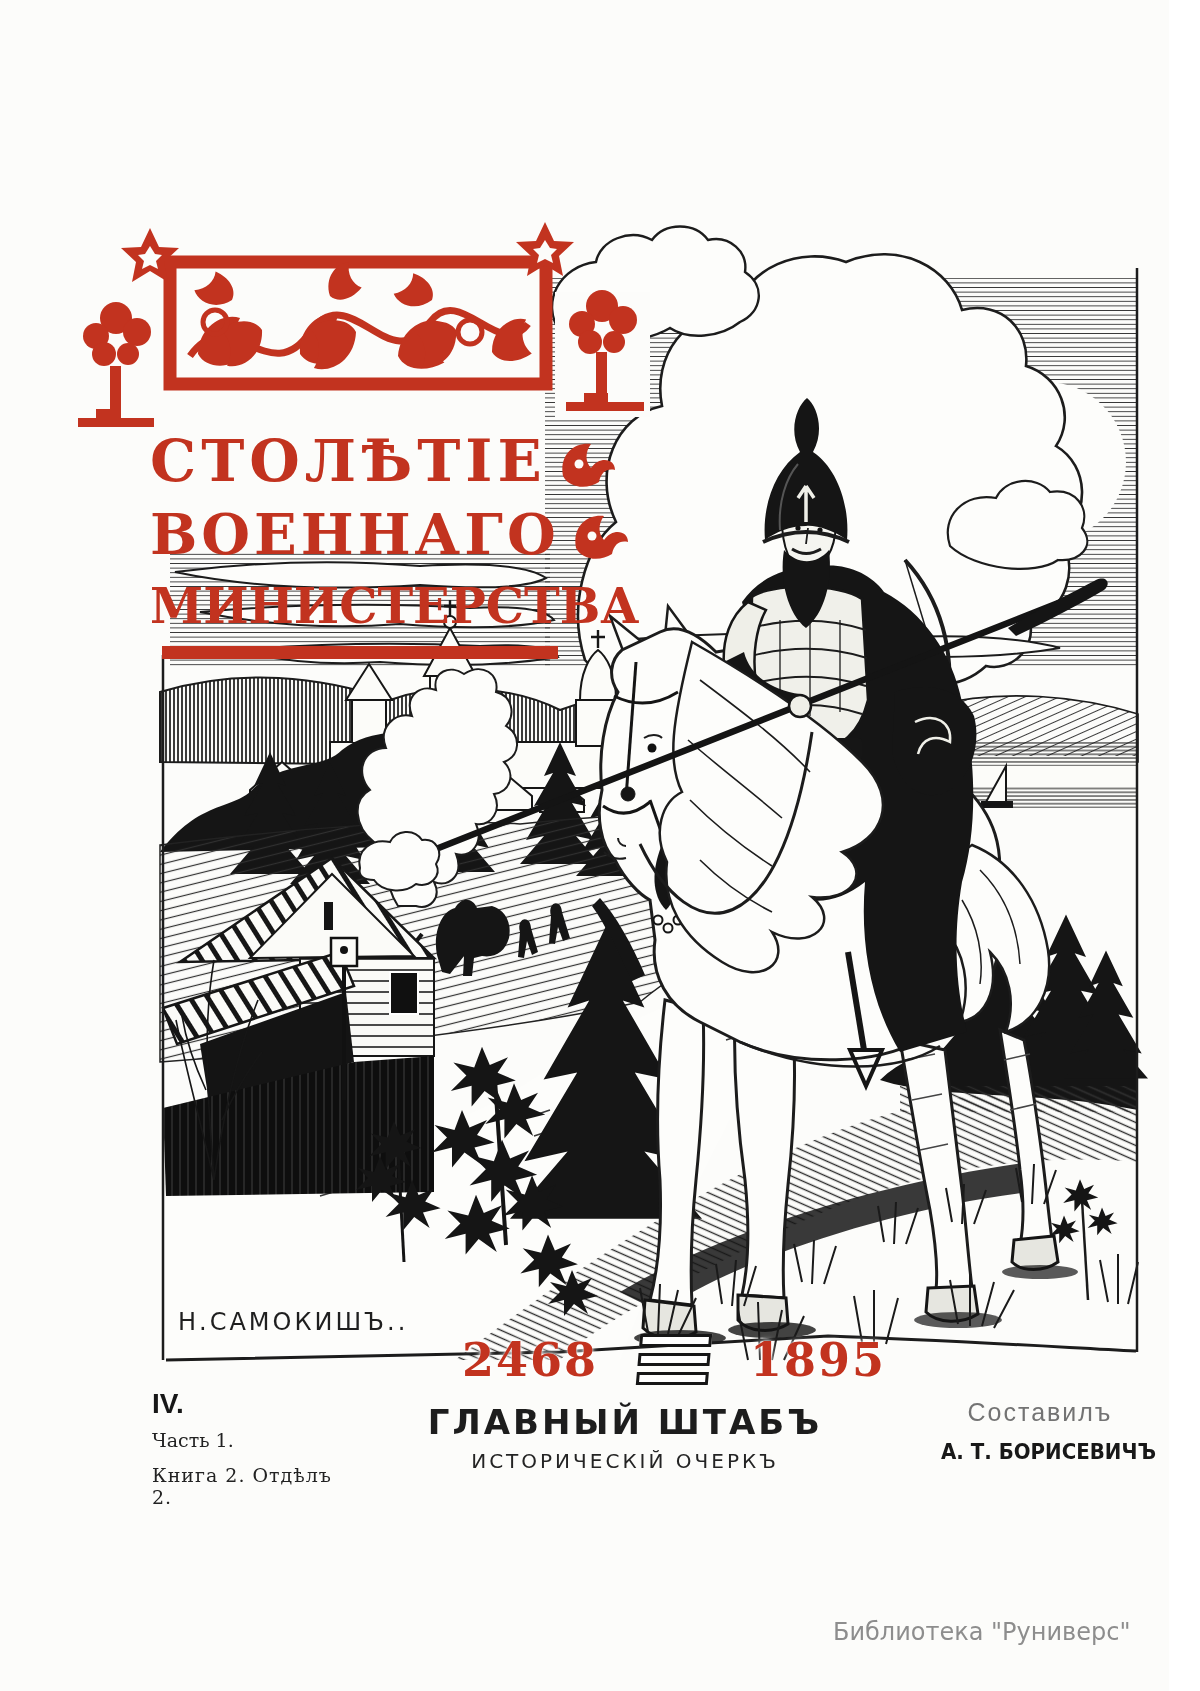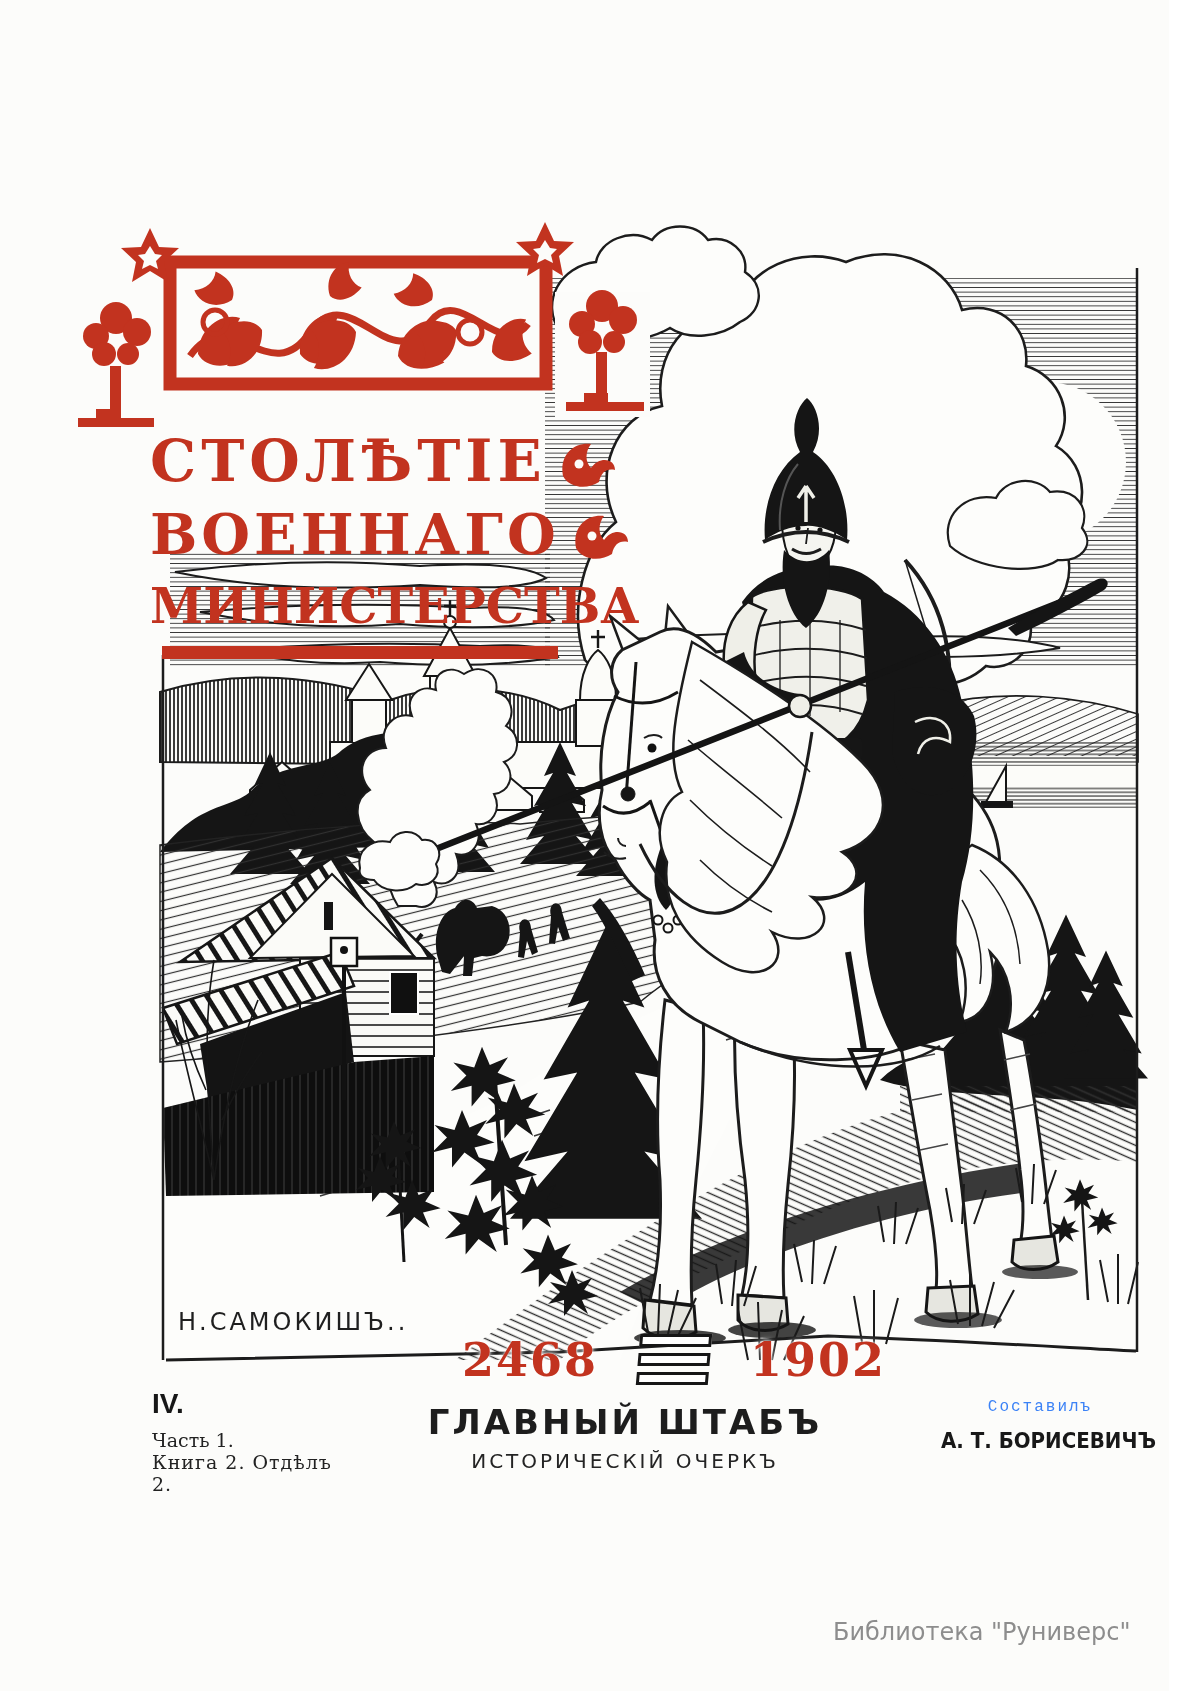--- a/index.html
+++ b/index.html
@@ -37,26 +37,26 @@
   .eqbars span{display:block;width:66px;height:7px;background:#fff;border:3px solid #161616;}
   
   .signature{
     left:178px;top:1308px;font-family:"DejaVu Sans",sans-serif;
     font-size:24px;letter-spacing:3px;color:#1f1f1f;white-space:nowrap;
   }
   
   .edition{left:152px;top:1388px;width:200px;text-align:left;}
   .edition .vol{font-family:"Liberation Sans",sans-serif;font-weight:bold;font-size:28px;color:#171717;}
   .edition .part{font-family:"DejaVu Serif",serif;font-size:19px;margin-top:9px;color:#222;}
-  .edition .book{font-family:"DejaVu Serif",serif;font-size:19px;margin-top:0;color:#222;letter-spacing:1px;}
+  .edition .book{font-family:"DejaVu Serif",serif;font-size:19px;margin-top:13px;color:#222;letter-spacing:1px;}
   .imprint{left:420px;top:1402px;width:410px;text-align:center;}
   .imprint .org{font-family:"DejaVu Sans",sans-serif;font-weight:bold;font-size:34px;letter-spacing:3px;color:#1d1d1d;white-space:nowrap;}
   .imprint .sub{font-family:"DejaVu Sans",sans-serif;font-weight:normal;font-size:20px;letter-spacing:3px;color:#242424;margin-top:7px;white-space:nowrap;}
   .compiler{left:930px;top:1398px;width:220px;text-align:center;}
-  .compiler .label{font-family:Liberation Mono, monospace;font-size:16px;letter-spacing:2px;color:#3b82f6;}
+  .compiler .label{font-family:Liberation Sans, sans-serif;font-size:25px;letter-spacing:2px;color:#737373;}
   .compiler .name{font-family:"DejaVu Sans",sans-serif;font-weight:bold;font-size:22px;letter-spacing:0px;color:#181818;margin-top:12px;transform:scaleX(.9);transform-origin:center;white-space:nowrap;}
   
   .watermark{
     left:833px;top:1618px;font-family:"DejaVu Sans",sans-serif;
     font-size:24px;color:var(--watermark-gray);white-space:nowrap;
   }
   
   .ink{stroke:#1c1c1c;fill:none;}
   .white{fill:#fdfdfb;stroke:#1c1c1c;}
   .dark{fill:#151515;stroke:none;}
@@ -436,21 +436,21 @@
 
   <div class="abs signature">Н.САМОКИШЪ..</div>
 
   <div class="abs dates">
     <span class="date-num">2468</span>
     <span class="eqbars">
         <span></span>
         <span></span>
         <span></span>
       </span>
-    <span class="date-num">1902</span>
+    <span class="date-num">1895</span>
   </div>
 
   <div class="abs edition">
     <div class="vol">IV.</div>
     <div class="part">Часть 1.</div>
     <div class="book">Книга 2. Отдѣлъ 2.</div>
   </div>
 
   <div class="abs imprint">
     <div class="org">ГЛАВНЫЙ ШТАБЪ</div>

